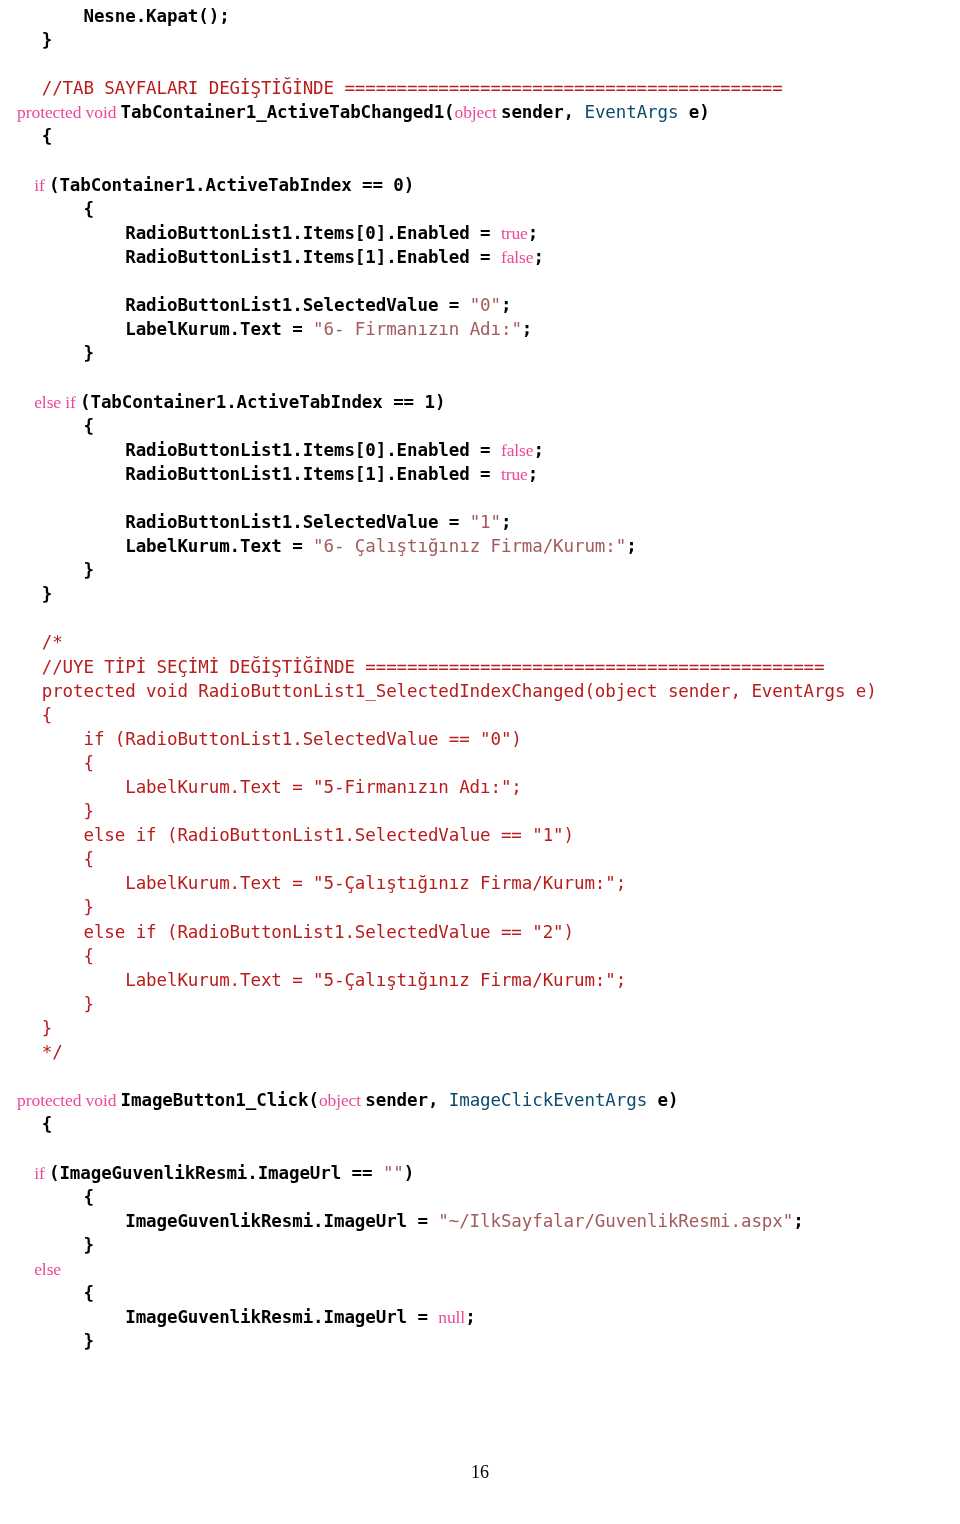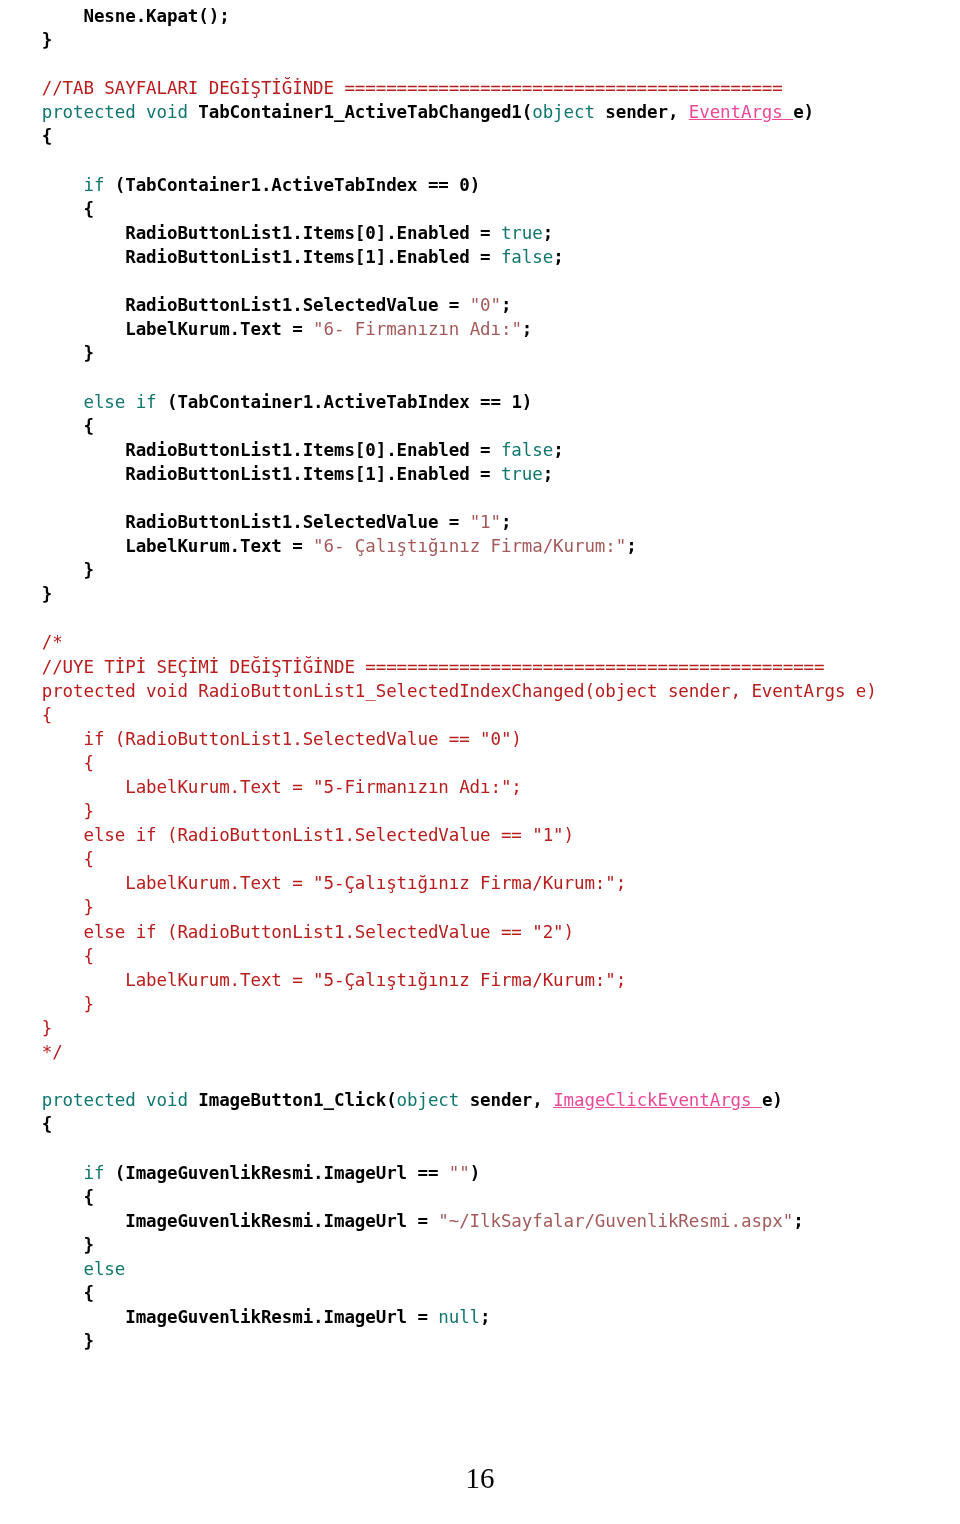--- a/index.html
+++ b/index.html
@@ -32,36 +32,36 @@
     white-space: pre-wrap;
     word-break: break-all;
     letter-spacing: -0.1px;
   }
   .ln {
     display: block;
     min-height: 24.1px;
     white-space: pre-wrap;
   }
   
-  .kw   { color: #0f766e; }          
+  .kw   { color: #ec4899; font-family: Liberation Serif, serif; }          
   .id   { color: #000000; font-weight: bold; }  
   .pl   { color: #000000; font-weight: bold; }  
   .str  { color: #a35a5a; }          
   .cm   { color: #b91c1c; }          
-  .type { color: #ec4899; text-decoration: underline; }
+  .type { color: #0c4a6e; }
 
   
   #pagenum {
     position: absolute;
     left: 0;
     top: 1462px;
     width: 960px;
     text-align: center;
     font-family: "Liberation Serif", "DejaVu Serif", serif;
-    font-size: 29px;
+    font-size: 18px;
     color: #000;
   }
 </style>
 </head>
 <body>
 
 <div id="page">
   <div id="code"><div class="ln"><span class="pl">        </span><span class="id">Nesne.Kapat();</span></div><div class="ln"><span class="pl">    </span><span class="id">}</span></div><div class="ln">&nbsp;</div><div class="ln"><span class="cm">    //TAB SAYFALARI DEGİŞTİĞİNDE ==========================================</span></div><div class="ln"><span class="kw">    protected void </span><span class="id">TabContainer1_ActiveTabChanged1</span><span class="pl">(</span><span class="kw">object </span><span class="id">sender</span><span class="pl">, </span><span class="type">EventArgs </span><span class="id">e)</span></div><div class="ln"><span class="pl">    </span><span class="id">{</span></div><div class="ln">&nbsp;</div><div class="ln"><span class="kw">        if </span><span class="id">(TabContainer1.ActiveTabIndex == 0)</span></div><div class="ln"><span class="pl">        </span><span class="id">{</span></div><div class="ln"><span class="id">            RadioButtonList1.Items[0].Enabled = </span><span class="kw">true</span><span class="id">;</span></div><div class="ln"><span class="id">            RadioButtonList1.Items[1].Enabled = </span><span class="kw">false</span><span class="id">;</span></div><div class="ln">&nbsp;</div><div class="ln"><span class="id">            RadioButtonList1.SelectedValue = </span><span class="str">"0"</span><span class="id">;</span></div><div class="ln"><span class="id">            LabelKurum.Text = </span><span class="str">"6- Firmanızın Adı:"</span><span class="id">;</span></div><div class="ln"><span class="pl">        </span><span class="id">}</span></div><div class="ln">&nbsp;</div><div class="ln"><span class="kw">        else if </span><span class="id">(TabContainer1.ActiveTabIndex == 1)</span></div><div class="ln"><span class="pl">        </span><span class="id">{</span></div><div class="ln"><span class="id">            RadioButtonList1.Items[0].Enabled = </span><span class="kw">false</span><span class="id">;</span></div><div class="ln"><span class="id">            RadioButtonList1.Items[1].Enabled = </span><span class="kw">true</span><span class="id">;</span></div><div class="ln">&nbsp;</div><div class="ln"><span class="id">            RadioButtonList1.SelectedValue = </span><span class="str">"1"</span><span class="id">;</span></div><div class="ln"><span class="id">            LabelKurum.Text = </span><span class="str">"6- Çalıştığınız Firma/Kurum:"</span><span class="id">;</span></div><div class="ln"><span class="pl">        </span><span class="id">}</span></div><div class="ln"><span class="pl">    </span><span class="id">}</span></div><div class="ln">&nbsp;</div><div class="ln"><span class="cm">    /*</span></div><div class="ln"><span class="cm">    //UYE TİPİ SEÇİMİ DEĞİŞTİĞİNDE ============================================</span></div><div class="ln"><span class="cm">    protected void RadioButtonList1_SelectedIndexChanged(object sender, EventArgs e)</span></div><div class="ln"><span class="cm">    {</span></div><div class="ln"><span class="cm">        if (RadioButtonList1.SelectedValue == "0")</span></div><div class="ln"><span class="cm">        {</span></div><div class="ln"><span class="cm">            LabelKurum.Text = "5-Firmanızın Adı:";</span></div><div class="ln"><span class="cm">        }</span></div><div class="ln"><span class="cm">        else if (RadioButtonList1.SelectedValue == "1")</span></div><div class="ln"><span class="cm">        {</span></div><div class="ln"><span class="cm">            LabelKurum.Text = "5-Çalıştığınız Firma/Kurum:";</span></div><div class="ln"><span class="cm">        }</span></div><div class="ln"><span class="cm">        else if (RadioButtonList1.SelectedValue == "2")</span></div><div class="ln"><span class="cm">        {</span></div><div class="ln"><span class="cm">            LabelKurum.Text = "5-Çalıştığınız Firma/Kurum:";</span></div><div class="ln"><span class="cm">        }</span></div><div class="ln"><span class="cm">    }</span></div><div class="ln"><span class="cm">    */</span></div><div class="ln">&nbsp;</div><div class="ln"><span class="kw">    protected void </span><span class="id">ImageButton1_Click</span><span class="pl">(</span><span class="kw">object </span><span class="id">sender</span><span class="pl">, </span><span class="type">ImageClickEventArgs </span><span class="id">e)</span></div><div class="ln"><span class="pl">    </span><span class="id">{</span></div><div class="ln">&nbsp;</div><div class="ln"><span class="kw">        if </span><span class="id">(ImageGuvenlikResmi.ImageUrl == </span><span class="str">""</span><span class="id">)</span></div><div class="ln"><span class="pl">        </span><span class="id">{</span></div><div class="ln"><span class="id">            ImageGuvenlikResmi.ImageUrl = </span><span class="str">"~/IlkSayfalar/GuvenlikResmi.aspx"</span><span class="id">;</span></div><div class="ln"><span class="pl">        </span><span class="id">}</span></div><div class="ln"><span class="kw">        else</span></div><div class="ln"><span class="pl">        </span><span class="id">{</span></div><div class="ln"><span class="id">            ImageGuvenlikResmi.ImageUrl = </span><span class="kw">null</span><span class="id">;</span></div><div class="ln"><span class="pl">        </span><span class="id">}</span></div></div>
   <div id="pagenum">16</div>
 </div>

